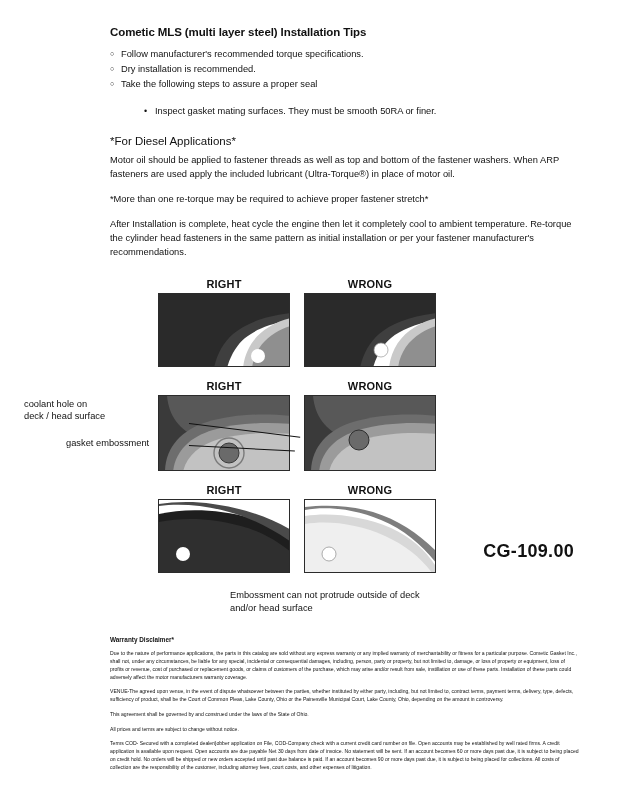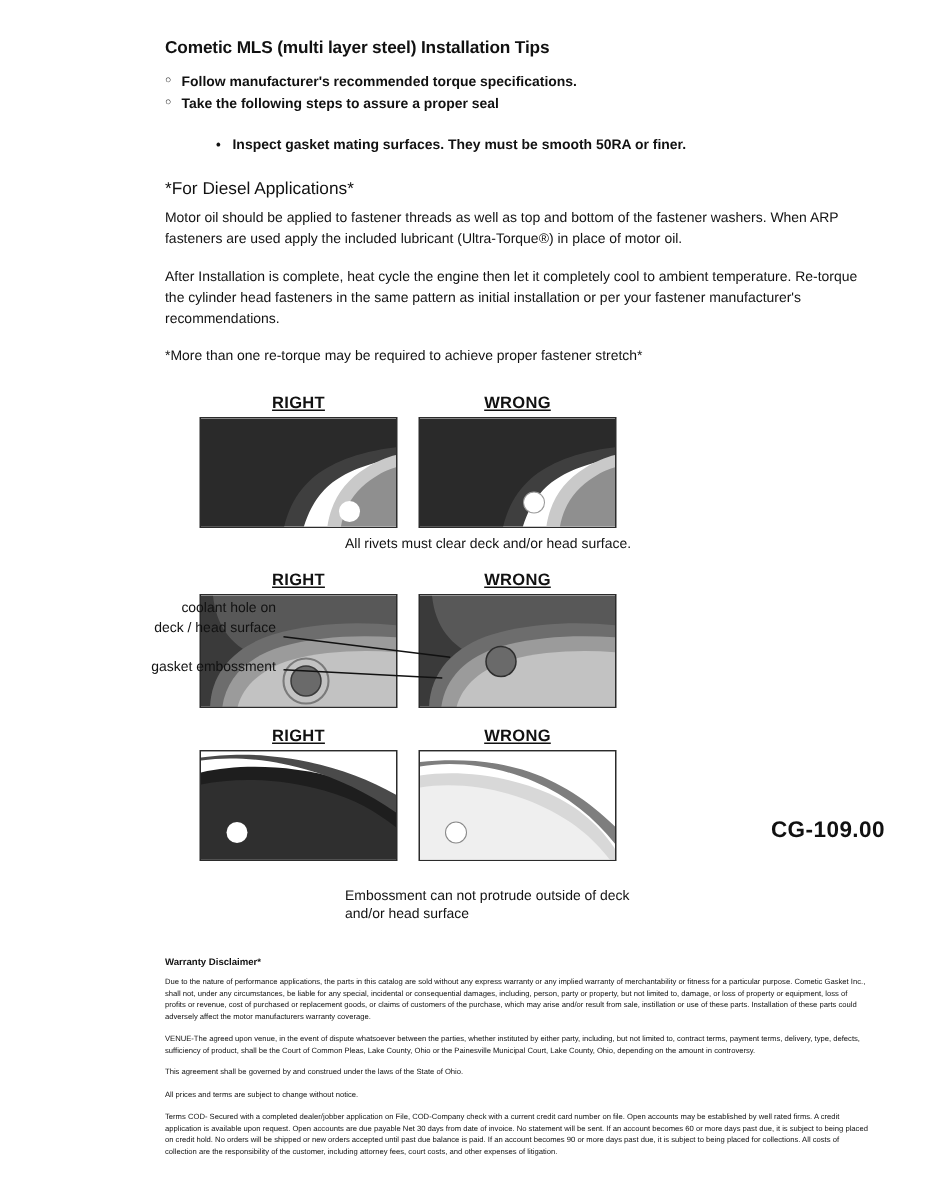--- a/index.html
+++ b/index.html
@@ -31,21 +31,20 @@
   ul.bullets {
     list-style: none;
     margin: 0 0 0 66px;
     padding: 0;
     font-size: 9.3px;
     line-height: 1.62;
   }
   ul.bullets > li {
     position: relative;
     padding-left: 11px;
-    font-weight: bold;
   }
   ul.bullets > li::before {
     content: "\25CB";
     position: absolute;
     left: 0; top: 0;
     font-size: 7px;
     line-height: 1.95;
   }
   ul.sub {
     list-style: none;
@@ -78,22 +77,21 @@
   }
 
   
   .figs {
     margin: 18px 0 0 0;
     position: relative;
   }
   .figrow {
     display: flex;
     gap: 14px;
-    margin-left: 89px;
-    text-decoration: underline;
+    margin-left: 114px;
   }
   .figcol { width: 132px; }
   .figlabel {
     font-size: 11px;
     font-weight: bold;
     text-align: center;
     margin-bottom: 3px;
     letter-spacing: 0.2px;
   }
   .figbox {
@@ -109,21 +107,21 @@
     font-size: 9.3px;
     margin: 4px 0 0 186px;
     line-height: 1.35;
   }
   .group { margin-bottom: 13px; }
 
   
   .annot {
     position: absolute;
     font-size: 9.3px;
-    text-align: right;
+    text-align: left;
     line-height: 1.35;
     white-space: nowrap;
   }
   .leader {
     position: absolute;
     background: #111;
     height: 1px;
   }
 
   
@@ -138,52 +136,55 @@
   }
   .warranty p {
     font-size: 5.1px;
     line-height: 1.52;
     margin: 0 0 7px 0;
     text-align: left;
   }
 
   .docnum {
     position: absolute;
-    right: 28px;
+    right: 44px;
     bottom: 18px;
-    font-size: 15px;
+    font-size: 18px;
     font-weight: bold;
     letter-spacing: 0.3px;
   }
   svg { display: block; }
 </style>
 </head>
 <body>
 
 <div class="page">
 
   <h1 class="title">Cometic MLS (multi layer steel) Installation Tips</h1>
 
   <ul class="bullets">
     <li>
       <span>Follow manufacturer's recommended torque specifications.</span>
+    </li>
+    <li>
+      <span>Dry installation is recommended.</span>
     </li>
     <li>
       <span>Take the following steps to assure a proper seal</span>
       <ul class="sub">
         <li><span>Inspect gasket mating surfaces.  They must be smooth 50RA or finer.</span></li>
       </ul>
     </li>
   </ul>
 
   <h2 class="subhead">*For Diesel Applications*</h2>
 
   <p class="body">Motor oil should be applied to fastener threads as well as top and bottom of the fastener washers. When ARP fasteners are used apply the included lubricant (Ultra-Torque®) in place of motor oil.</p>
+  <p class="body">*More than one re-torque may be required to achieve proper fastener stretch*</p>
   <p class="body">After Installation is complete, heat cycle the engine then let it completely cool to ambient temperature. Re-torque the cylinder head fasteners in the same pattern as initial installation or per your fastener manufacturer's recommendations.</p>
-  <p class="body">*More than one re-torque may be required to achieve proper fastener stretch*</p>
 
   <div class="figs">
 
     <div class="group">
       <div class="figrow">
         <div class="figcol">
           <div class="figlabel">RIGHT</div>
           <div class="figbox">
             <svg width="132" height="74" viewBox="0 0 132 74">
               <rect x="0" y="0" width="132" height="74" fill="#ffffff"></rect>
@@ -203,21 +204,20 @@
               <path d="M0,0 H132 V26 C110,30 96,36 86,44 C78,51 72,60 68,74 H0 Z" fill="#3f3f3f"></path>
               <path d="M0,0 H132 V19 C104,22 86,30 74,40 C64,49 58,60 55,74 H0 Z" fill="#2a2a2a"></path>
               <path d="M84,74 C86,56 95,42 110,33 C118,28 126,25 132,24 V74 Z" fill="#c9c9c9"></path>
               <path d="M93,74 C95,59 103,47 116,39 C122,35 128,33 132,32 V74 Z" fill="#8f8f8f"></path>
               <circle cx="76" cy="56" r="7" fill="#ffffff"></circle>
               <circle cx="76" cy="56" r="7" fill="none" stroke="#9a9a9a" stroke-width="0.7"></circle>
             </svg>
           </div>
         </div>
       </div>
-      <div class="figcap">All rivets must clear deck and/or head surface.</div>
     </div>
 
     <div class="group" style="position:relative;">
       <div class="figrow">
         <div class="figcol">
           <div class="figlabel">RIGHT</div>
           <div class="figbox tall">
             <svg width="132" height="76" viewBox="0 0 132 76">
               <rect x="0" y="0" width="132" height="76" fill="#ffffff"></rect>
               <path d="M0,0 H132 V76 H0 Z" fill="#585858"></path>

